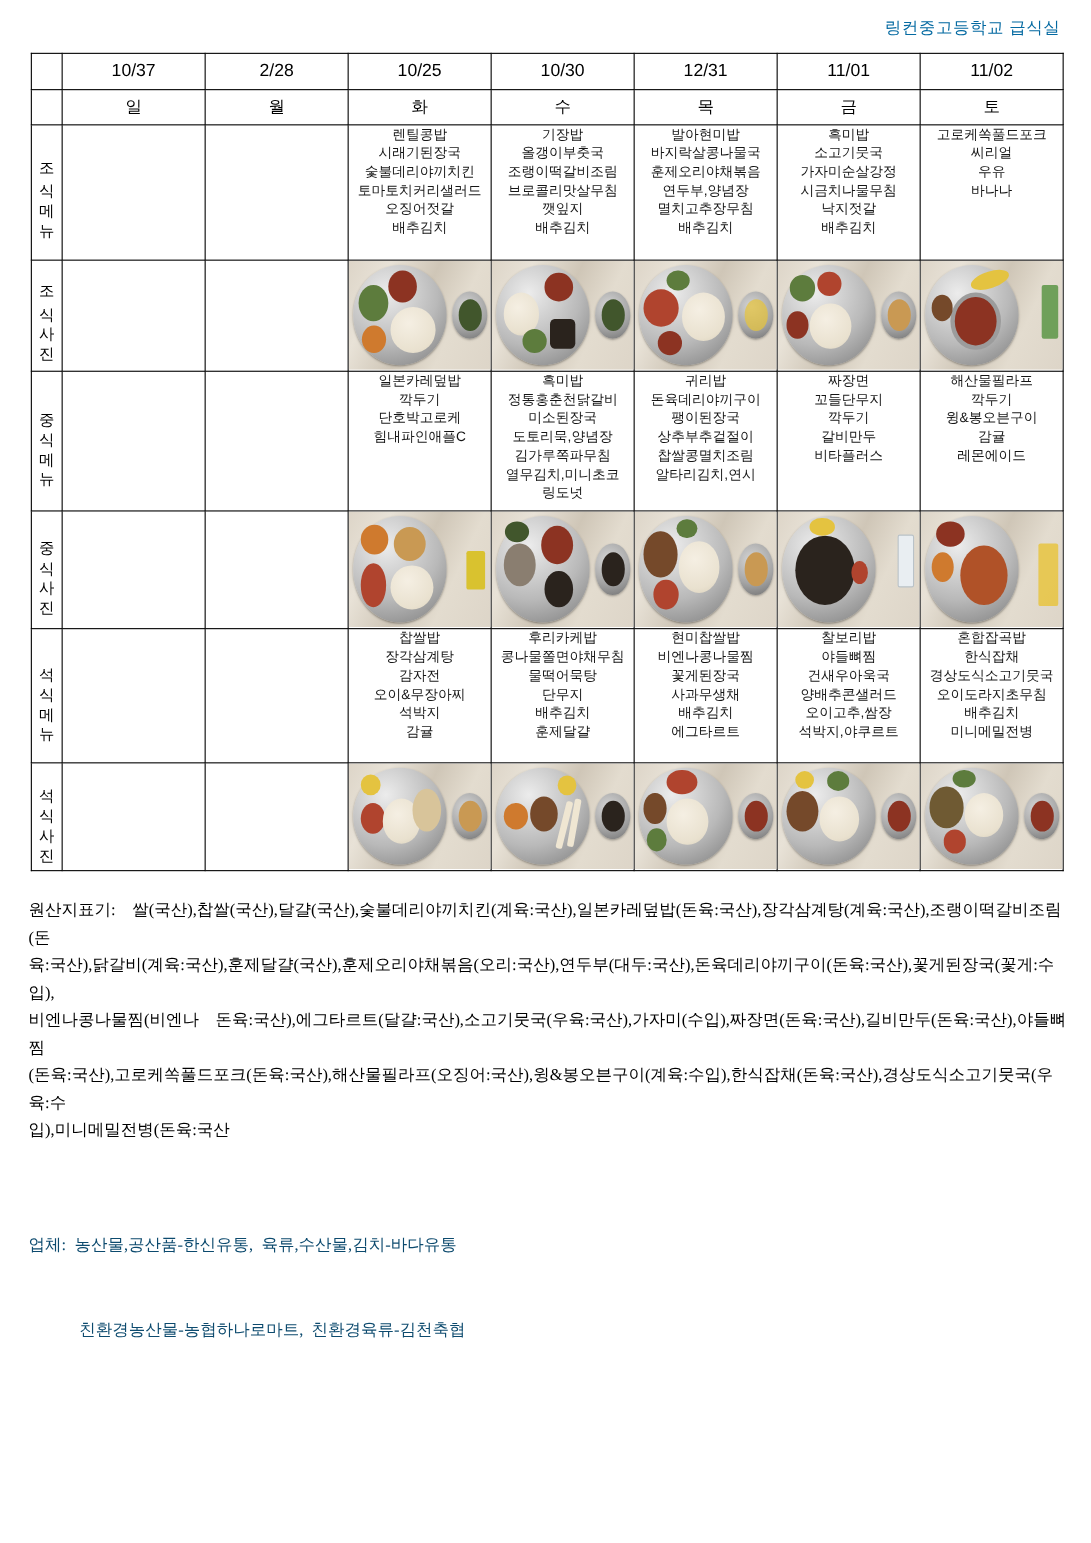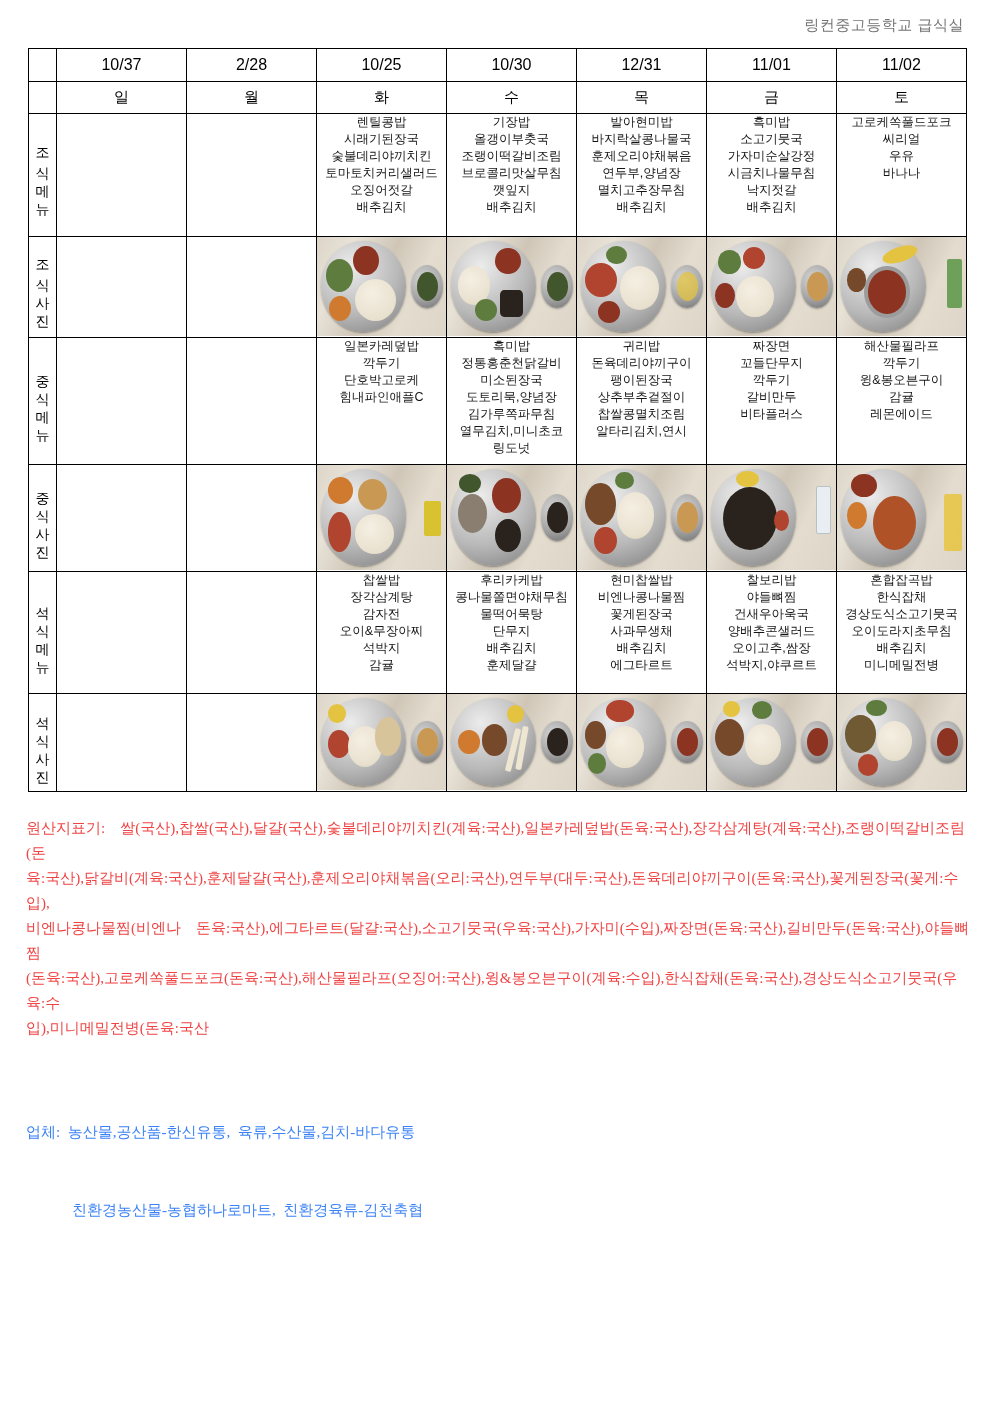--- a/index.html
+++ b/index.html
@@ -10,21 +10,21 @@
   }
   .page{position:relative;width:992px;height:1403px;}
 
   .title{
     margin-top:42px;text-align:center;
     font-family:"Liberation Serif","DejaVu Serif",serif;
     font-size:28px;font-weight:500;letter-spacing:1px;word-spacing:9px;color:#111;
   }
   .subtitle{
     margin-top:16px;padding-right:28px;text-align:right;
-    font-size:15px;color:#737373;letter-spacing:0.5px;
+    font-size:15px;color:#0369a1;letter-spacing:0.5px;
   }
 
   table.meal{
     border-collapse:collapse;table-layout:fixed;
     margin:13px 0 0 28px;width:938px;
   }
   table.meal td{border:1px solid #000;padding:0;overflow:hidden;}
   .date-cell{font-size:16px;text-align:center;vertical-align:middle;}
   .day-cell{font-size:15px;text-align:center;vertical-align:middle;}
   .label-cell{vertical-align:middle;text-align:center;}
@@ -65,27 +65,27 @@
     box-shadow:0 1px 2px rgba(0,0,0,.3);
   }
   .soup{position:absolute;inset:17%;border-radius:50%;display:block;}
   .carton{position:absolute;border-radius:2px;display:block;}
   .stick{position:absolute;display:block;background:#efe6d2;border-radius:2px;}
 
   
   .origin{
     margin:24px 0 0 26px;width:944px;
     font-family:"Liberation Serif","DejaVu Serif",serif;
-    font-size:15px;line-height:25px;color:#ef4444;
+    font-size:15px;line-height:25px;color:#000000;
     white-space:pre-wrap;word-break:break-all;
   }
   .vendors{
     margin:26px 0 0 26px;width:944px;
     font-family:"Liberation Serif","DejaVu Serif",serif;
-    font-size:15px;line-height:26px;color:#3b82f6;white-space:pre-wrap;
+    font-size:15px;line-height:26px;color:#0c4a6e;white-space:pre-wrap;
   }
   .vendors .line2{padding-left:46px;}
 </style>
 </head>
 <body>
 
 <div class="page">
 
   <div class="subtitle">링컨중고등학교 급식실</div>
 

